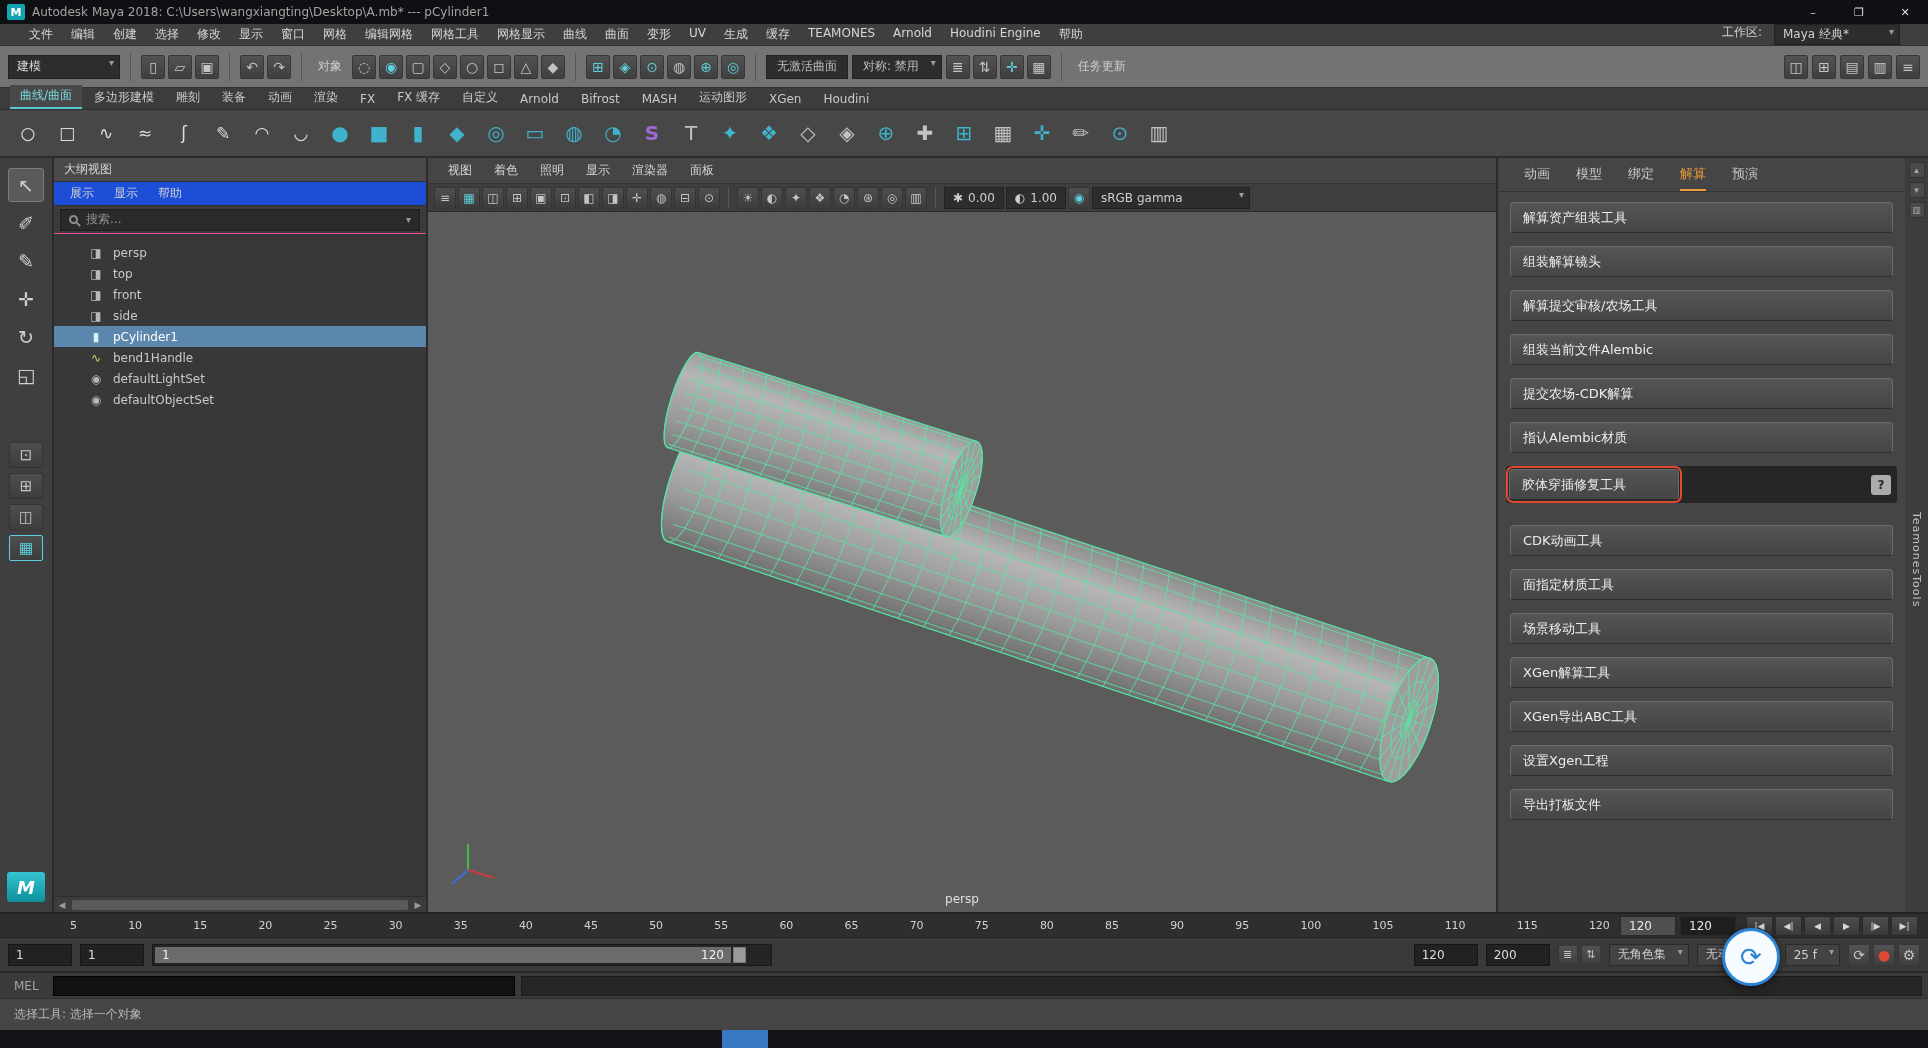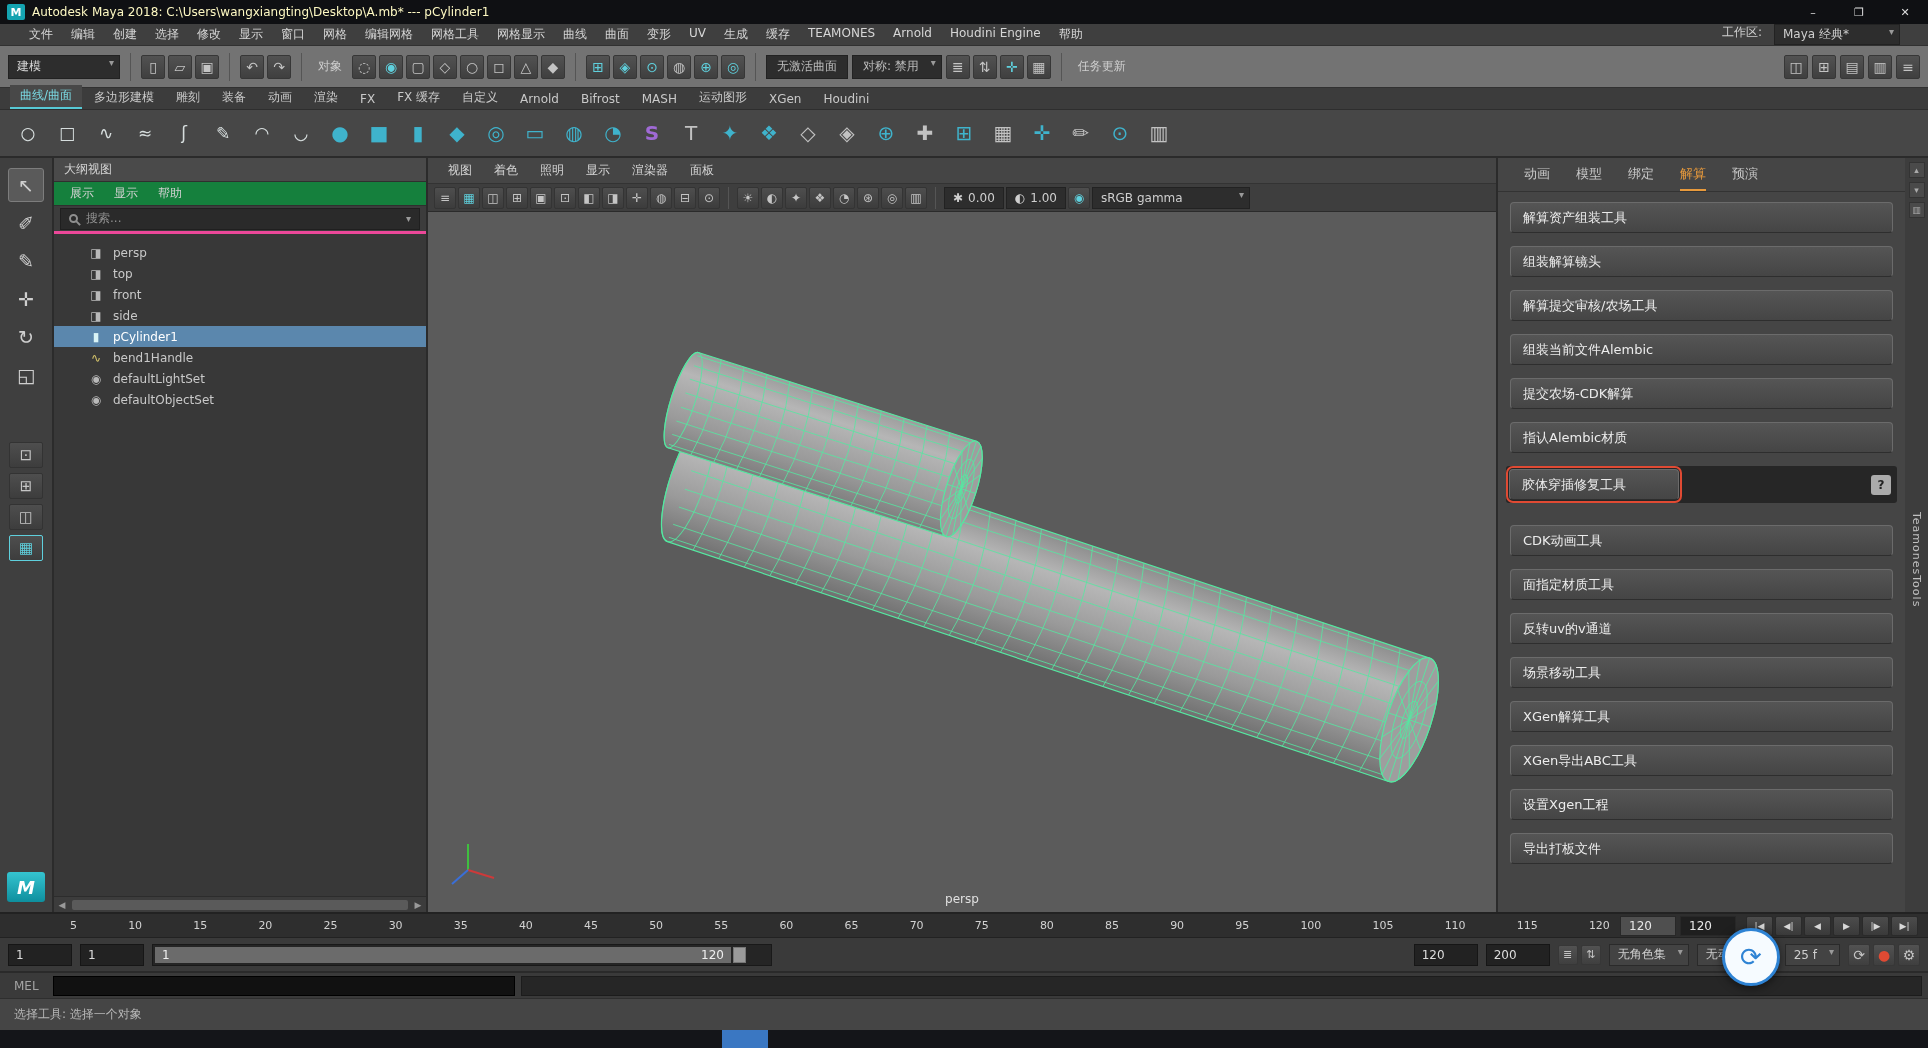--- a/index.html
+++ b/index.html
@@ -2,21 +2,21 @@
 <html><head>
 <meta charset="utf-8">
 <style>
 *{margin:0;padding:0;box-sizing:border-box}
 html,body{width:1928px;height:1048px;overflow:hidden}
 body{position:relative;background:#444;font-family:"DejaVu Sans","Liberation Sans",sans-serif;font-size:12px;color:#ccc;-webkit-user-select:none;user-select:none}
 
 
 .titlebar{height:24px;background:#0f1013;display:flex;align-items:center;color:#e8e8e8}
 .app-icon{width:18px;height:16px;background:#14a3b0;color:#fff;font-weight:bold;font-size:11px;display:flex;align-items:center;justify-content:center;margin:0 7px;border-radius:2px}
-.tb-title{font-size:12px;color:#fef9c3}
+.tb-title{font-size:12px;color:#a3a3a3}
 .win-controls{margin-left:auto;display:flex;height:100%}
 .win-btn{width:46px;height:100%;display:flex;align-items:center;justify-content:center;color:#ddd;font-size:11px}
 
 
 .menubar{height:22px;background:#3f3f3f;display:flex;align-items:center;padding:0 20px;border-bottom:1px solid #313131}
 .menu-item{padding:0 9px;color:#d6d6d6;white-space:nowrap}
 .workspace{margin-left:auto;display:flex;gap:6px;padding-right:8px}
 .dd{position:relative;padding-right:20px}
 .dd::after{content:"▾";position:absolute;right:5px;top:1px;color:#9a9a9a;font-size:10px}
 .workspace-dd{background:#2d2d2d;border:1px solid #222;padding:1px 20px 1px 8px;min-width:126px;color:#cfcfcf}
@@ -49,23 +49,23 @@
 .tool-icon{width:36px;height:34px;display:flex;align-items:center;justify-content:center;font-size:19px;color:#cfcfcf;border-radius:3px}
 .tool-icon.current{background:#5a5a5a;border:1px solid #7d7d7d}
 .layout-group{margin-top:46px;display:flex;flex-direction:column;gap:5px;align-items:center}
 .layout-btn{width:34px;height:26px;display:flex;align-items:center;justify-content:center;font-size:15px;color:#c5c5c5;background:linear-gradient(#4e4e4e,#3d3d3d);border:1px solid #333;border-radius:2px}
 .layout-btn.current{border:1px solid #5fd0dd;color:#5fd0dd}
 .maya-logo{margin-top:auto;margin-bottom:10px;width:38px;height:30px;background:linear-gradient(#35c4d0,#0e8f9e);border-radius:3px;color:#fff;font-weight:bold;font-size:18px;font-style:italic;display:flex;align-items:center;justify-content:center}
 
 
 .outliner{width:374px;background:#3c3c3c;border-right:2px solid #2b2b2b;display:flex;flex-direction:column}
 .ol-title{height:24px;background:#4a4a4a;display:flex;align-items:center;padding:0 10px;color:#d3d3d3;border-bottom:1px solid #2f2f2f}
-.ol-menus{height:24px;background:#15803d;display:flex;align-items:center;padding:0 6px;border-bottom:1px solid #2f2f2f}
+.ol-menus{height:24px;background:#1d4ed8;display:flex;align-items:center;padding:0 6px;border-bottom:1px solid #2f2f2f}
 .ol-menu{padding:0 10px;color:#d0d0d0}
-.ol-search{height:28px;display:flex;align-items:center;padding:3px 6px;border-bottom:3px solid #ec4899}
+.ol-search{height:28px;display:flex;align-items:center;padding:3px 6px;border-bottom:1px solid #ec4899}
 .search-box{flex:1;height:22px;background:#2a2a2a;border:1px solid #1f1f1f;display:flex;align-items:center;padding:0 8px;color:#8f8f8f;gap:8px}
 .mag{width:9px;height:9px;border:2px solid #8f8f8f;border-radius:50%;position:relative;flex:none}
 .mag::after{content:"";position:absolute;width:6px;height:2px;background:#8f8f8f;transform:rotate(45deg);right:-5px;bottom:-3px}
 .search-arrow{margin-left:auto;color:#9a9a9a;font-size:10px}
 .ol-tree{flex:1;background:#383838;padding-top:8px;overflow:hidden}
 .ol-row{height:21px;display:flex;align-items:center;padding-left:34px;gap:9px;color:#c9c9c9}
 .ol-row.selected{background:#5b87ad;color:#fff}
 .ol-icon{width:16px;font-size:12px;color:#b9b9b9;text-align:center}
 .ol-row.deformer .ol-icon{color:#d6c56b}
 .ol-row.selected .ol-icon{color:#d8f3f6}
@@ -601,24 +601,20 @@
         <div class="tool-row">
           <button class="tool-btn">CDK动画工具</button>
 
         </div>
 
         <div class="tool-row">
           <button class="tool-btn">面指定材质工具</button>
 
         </div>
 
-        <div class="tool-row">
-          <button class="tool-btn">反转uv的v通道</button>
-
-        </div>
 
         <div class="tool-row">
           <button class="tool-btn">场景移动工具</button>
 
         </div>
 
         <div class="tool-row">
           <button class="tool-btn">XGen解算工具</button>
 
         </div>

